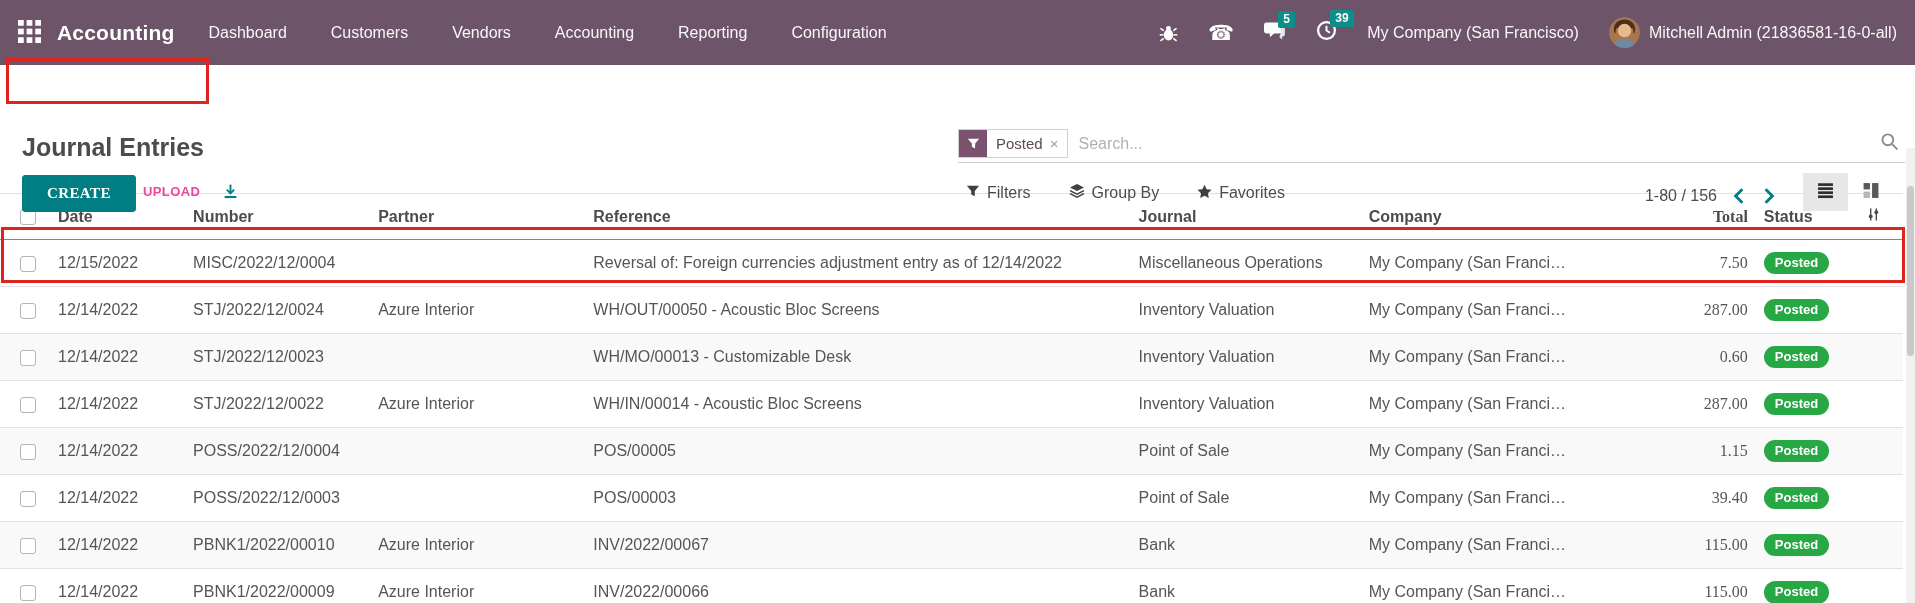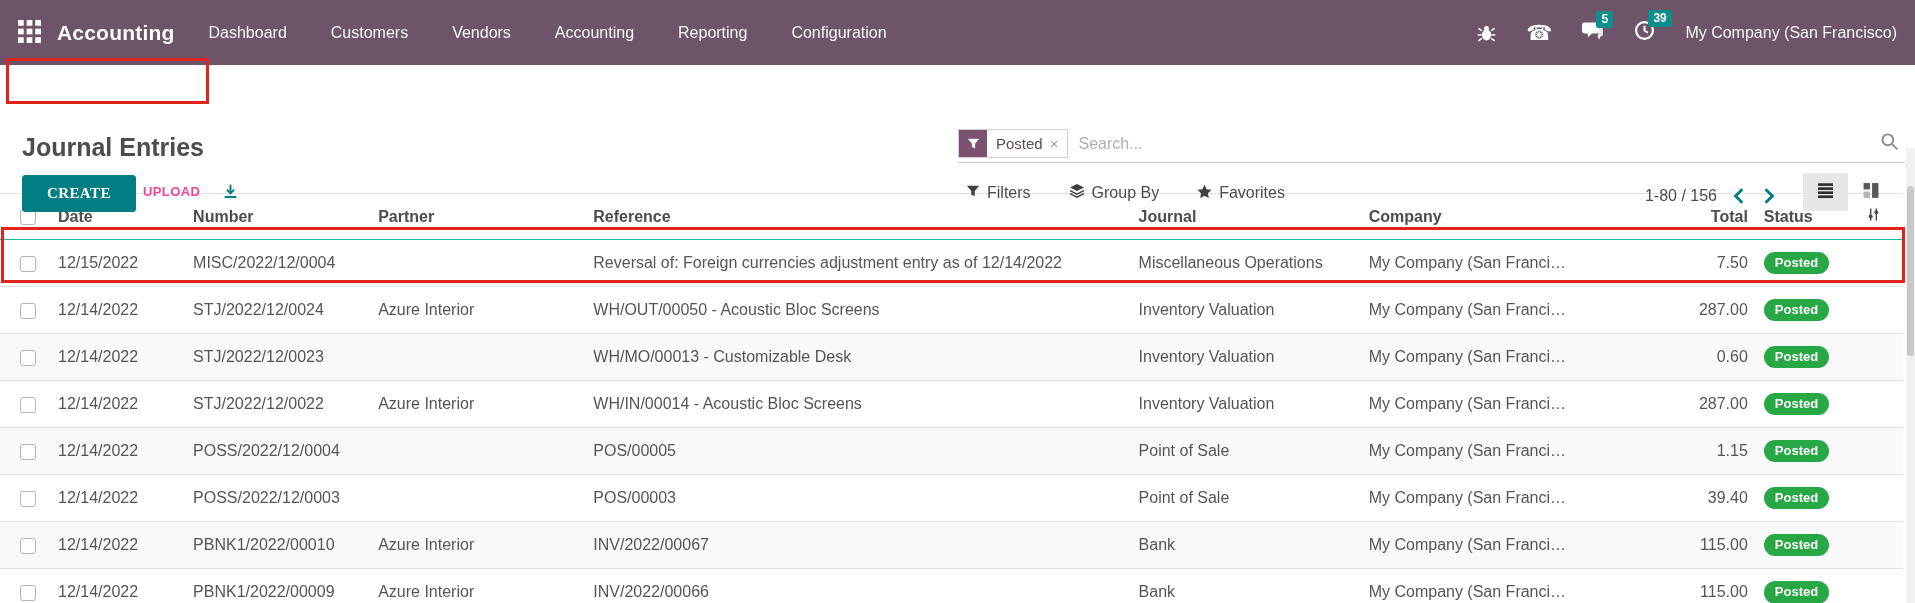--- a/index.html
+++ b/index.html
@@ -59,21 +59,21 @@
   table { width:1903px; border-collapse:collapse; table-layout:fixed; }
   thead th { border-top:1px solid #dee2e6; border-bottom:1px solid #14b8a6; height:46px;
              text-align:left; font-size:16px; font-weight:700; color:#4c4c4c; padding:0 8px;
              white-space:nowrap; cursor:pointer; }
   tbody td { height:47px; font-size:16px; color:#555; padding:0 8px; white-space:nowrap;
              overflow:hidden; text-overflow:ellipsis; }
   tbody tr { border-top:1px solid #dee2e6; cursor:pointer; }
   tbody tr:nth-child(odd) { background:#f9f9f9; }
   tbody tr:first-child { background:#fff; }
   .col-check { padding-left:20px !important; }
-  .col-total { text-align:right !important; }
+  .col-total { text-align:right !important;font-family:Liberation Serif, serif; }
   .col-gear { text-align:right !important; padding-right:22px !important; }
   input[type=checkbox] { appearance:none; width:16px; height:16px; border:1px solid #b5b5b5;
                          border-radius:3px; background:#fff; cursor:pointer; vertical-align:middle; }
   .badge-posted { display:inline-block; background:#28a745; color:#fff; font-size:13px;
                   font-weight:700; padding:4px 11px; border-radius:12px; line-height:1.15; }
 
   
   .scrollbar-track { position:absolute; right:0; top:148px; width:9px; height:455px; background:#f1f1f1; }
   .scrollbar-thumb { position:absolute; top:38px; left:1px; width:7px; height:170px;
                      background:#c9c9c9; border-radius:4px; }
@@ -143,20 +143,31 @@
     <div class="icon-wrap">
       <span>
         <svg width="21" height="21" viewBox="0 0 16 16">
           <circle cx="8" cy="8" r="6.4" fill="none" stroke="#ffffff" stroke-width="1.7"></circle>
           <path d="M8 4.4V8l2.6 1.7" fill="none" stroke="#ffffff" stroke-width="1.5"></path>
         </svg>
       </span>
       <span class="nav-badge">39</span>
     </div>
     <div class="company-name">My Company (San Francisco)</div>
+    <div class="user-box">
+      <span class="avatar">
+        <svg width="31" height="31" viewBox="0 0 32 32">
+          <circle cx="16" cy="16" r="16" fill="#a8754f"></circle>
+          <path d="M5 13c0-7 5-10.5 11-10.5S27 6 27 13c0 2-.6 3.4-1.4 4.3l-1-5.8H7.4l-1 5.8C5.6 16.4 5 15 5 13z" fill="#4a2f1d"></path>
+          <circle cx="16" cy="14" r="7" fill="#e8b98b"></circle>
+          <path d="M4 32c1-7 6-9.5 12-9.5S27 25 28 32z" fill="#6f8aa0"></path>
+        </svg>
+      </span>
+      <span class="user-name">Mitchell Admin (21836581-16-0-all)</span>
+    </div>
   </div>
 </header>
 
 <section class="control-panel">
   <h1 class="page-title">Journal Entries</h1>
 
   <div class="search-bar">
     <div class="facet">
       <span class="facet-icon-box">
         <svg width="13" height="13" viewBox="0 0 16 16">

